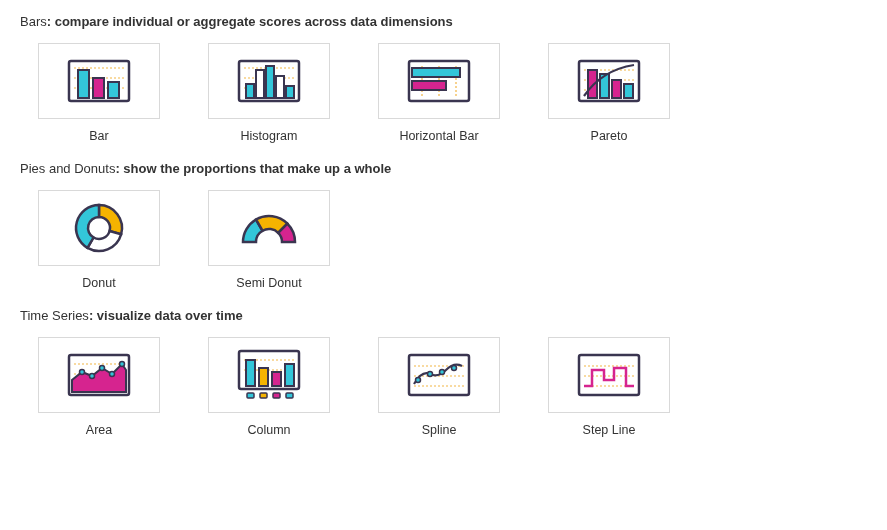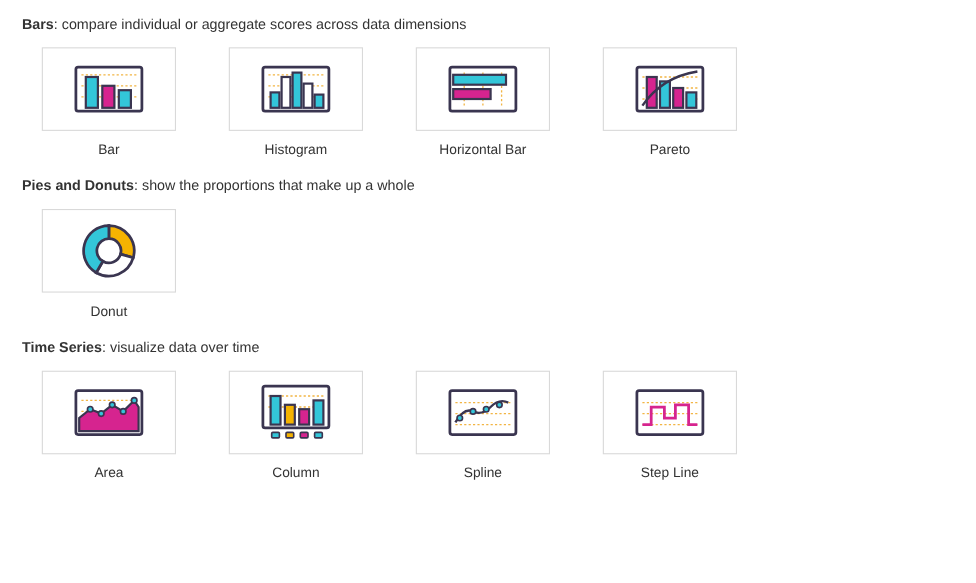--- a/index.html
+++ b/index.html
@@ -6,22 +6,22 @@
   body {
     font-family: -apple-system, BlinkMacSystemFont, "Segoe UI", Arial, sans-serif;
     font-size: 13px;
     color: #333;
     background: #fff;
     padding: 14px 20px;
     width: 887px;
   }
   .section { margin-bottom: 18px; }
   .section-header { font-size: 13px; margin-bottom: 14px; }
-  .section-header .title { font-weight: 700; }
-  .section-header .desc { font-weight: 400; }
+  .section-header .title { font-weight: 400; }
+  .section-header .desc { font-weight: 700; }
   .row { display: flex; gap: 48px; padding-left: 18px; }
   .tile { display: flex; flex-direction: column; align-items: center; width: 122px; }
   .card {
     width: 122px;
     height: 76px;
     border: 1px solid #d9d9d9;
     display: flex;
     align-items: center;
     justify-content: center;
     background: #fff;
@@ -128,20 +128,34 @@
               <path d="M 22.1 6.3 A 23 23 0 0 1 -11.5 19.9 L -5.5 9.5 A 11 11 0 0 0 10.6 3 Z" fill="#fff" stroke="#3a3550" stroke-width="2.5"></path>
               <path d="M -11.5 19.9 A 23 23 0 0 1 0 -23 L 0 -11 A 11 11 0 0 0 -5.5 9.5 Z" fill="#33c6d9" stroke="#3a3550" stroke-width="2.5"></path>
             </g>
           </svg>
         </span>
       </div>
       <div class="label">Donut</div>
     </div>
 
 
+    <div class="tile">
+      <div class="card">
+        <span>
+          <svg width="66" height="44" viewBox="0 0 66 44">
+            <g transform="translate(33,36)">
+              <path d="M -26 0 A 26 26 0 0 1 -13 -22.5 L -6.5 -11.25 A 13 13 0 0 0 -13 0 Z" fill="#33c6d9" stroke="#3a3550" stroke-width="2.5"></path>
+              <path d="M -13 -22.5 A 26 26 0 0 1 18.4 -18.4 L 9.2 -9.2 A 13 13 0 0 0 -6.5 -11.25 Z" fill="#f5b301" stroke="#3a3550" stroke-width="2.5"></path>
+              <path d="M 18.4 -18.4 A 26 26 0 0 1 26 0 L 13 0 A 13 13 0 0 0 9.2 -9.2 Z" fill="#d6248f" stroke="#3a3550" stroke-width="2.5"></path>
+            </g>
+          </svg>
+        </span>
+      </div>
+      <div class="label">Semi Donut</div>
+    </div>
 
   </div>
 </div>
 
 <div class="section">
   <div class="section-header">
     <span class="title">Time Series</span><span class="desc">: visualize data over time</span>
   </div>
   <div class="row">
 

